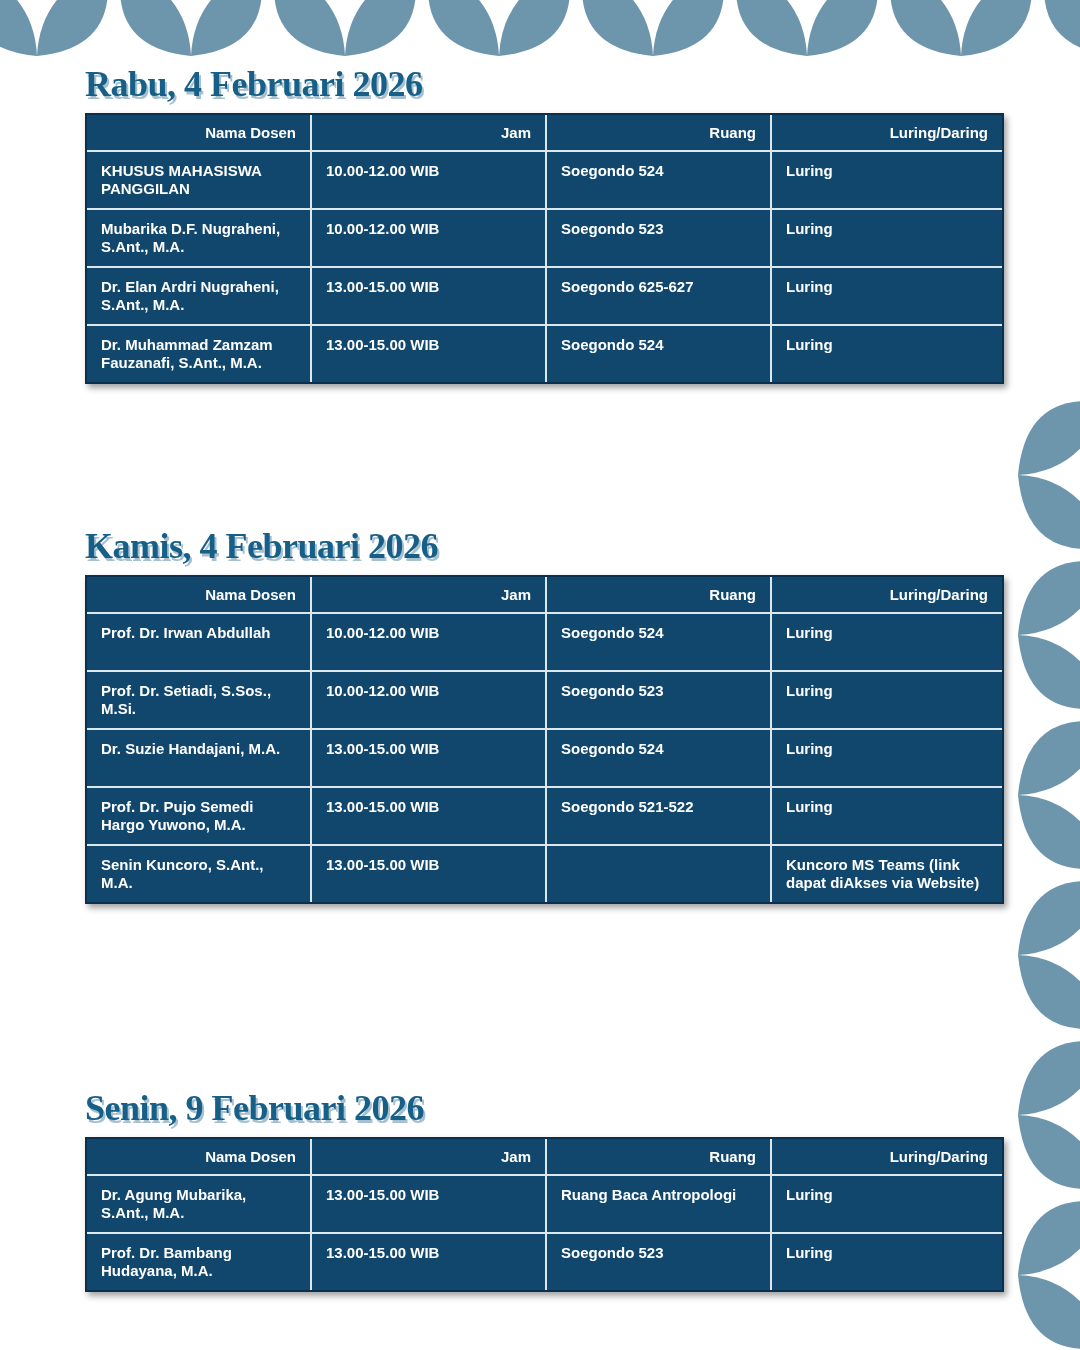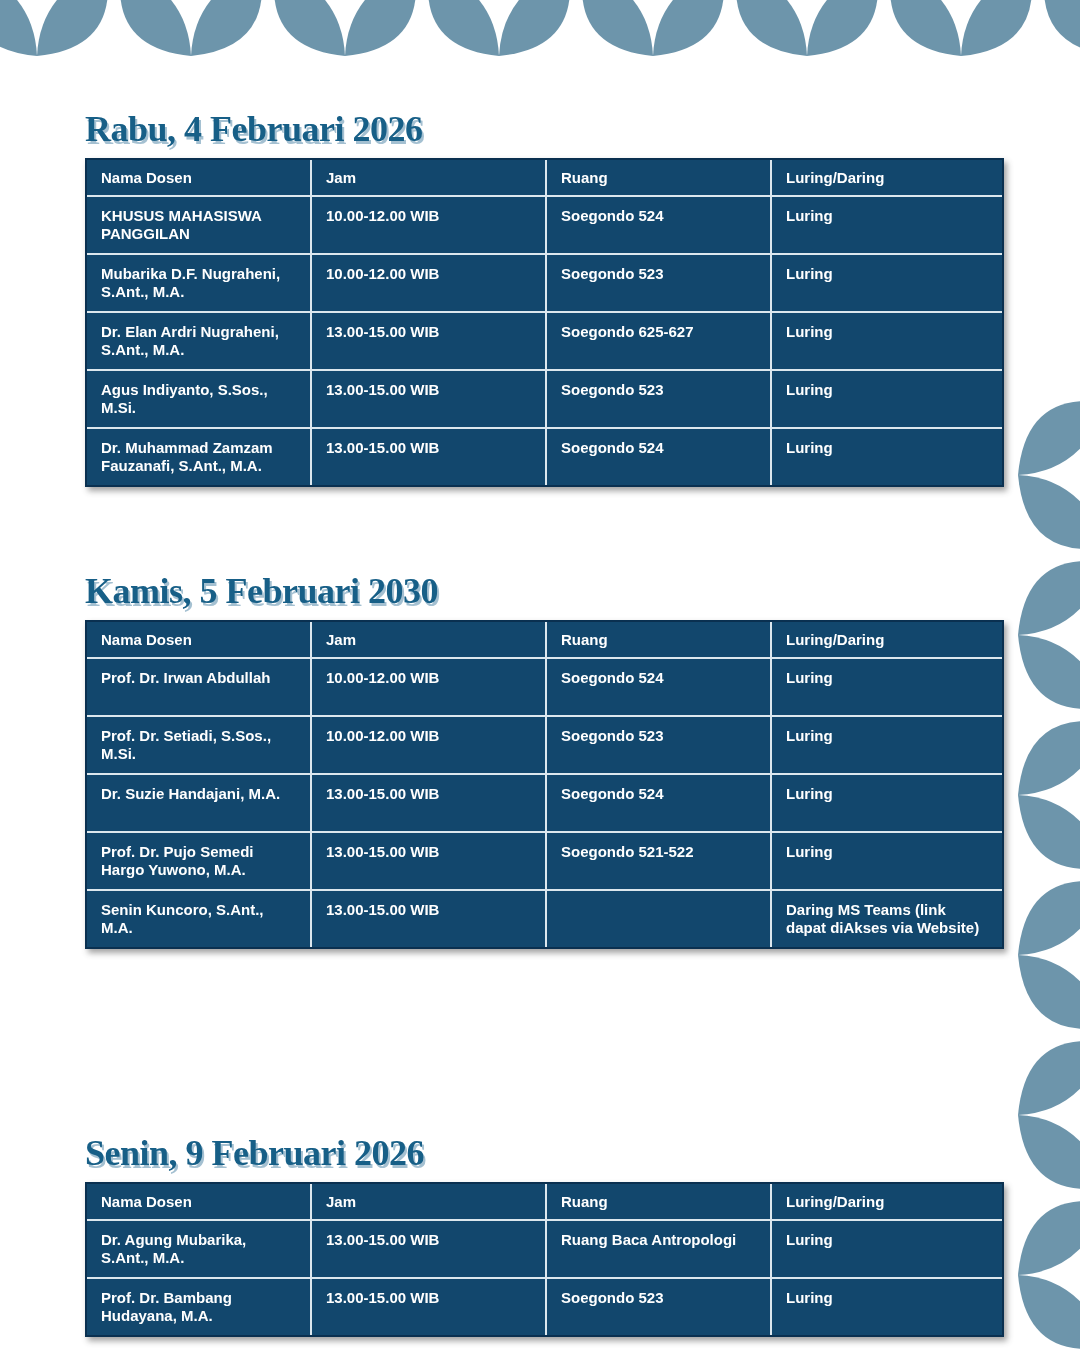--- a/index.html
+++ b/index.html
@@ -4,21 +4,21 @@
 <style>
   html,body{margin:0;padding:0;}
   body{background:#ffffff;font-family:"Liberation Sans",sans-serif;}
   .page{position:relative;width:1080px;height:1350px;background:#ffffff;overflow:hidden;}
 
   
   .decor-top{position:absolute;left:-40px;top:0;}
   .decor-right{position:absolute;right:0;top:395px;}
 
   
-  .sec{position:absolute;left:85px;width:915px;margin-top:45px;}
+  .sec{position:absolute;left:85px;width:915px;}
   .sec-1{top:62px;}
   .sec-2{top:524px;}
   .sec-3{top:1086px;}
 
   .sec h1{
     margin:0 0 7px 0;
     font-family:"Liberation Serif",serif;
     font-weight:700;
     font-size:36px;
     line-height:44px;
@@ -45,21 +45,21 @@
     color:#ffffff;
     text-align:left;
     vertical-align:top;
     padding:10px 14px;
     border-right:2px solid #dce7ee;
     border-bottom:2px solid #dce7ee;
     font-weight:700;
     font-size:15px;
     overflow:hidden;
   }
-  table.sched th{height:15px;line-height:15px;}
+  table.sched th{height:15px;line-height:15px;text-align:right;}
   table.sched td{height:36px;line-height:1.2;}
   table.sched th:last-child, table.sched td:last-child{border-right:none;}
   table.sched tbody tr:last-child td{border-bottom:none;}
 </style>
 </head>
 <body>
 
 <div class="page">
 
   <svg class="decor-top" width="1232" height="58" viewBox="0 0 1232 58" aria-hidden="true">
@@ -124,37 +124,31 @@
           <td>Soegondo 523</td>
           <td>Luring</td>
         </tr>
         <tr>
           <td>Dr. Elan Ardri Nugraheni, S.Ant., M.A.</td>
           <td>13.00-15.00 WIB</td>
           <td>Soegondo 625-627</td>
           <td>Luring</td>
         </tr>
         <tr>
-          <td>Agus Indiyanto, S.Sos., M.Si.</td>
-          <td>13.00-15.00 WIB</td>
-          <td>Soegondo 523</td>
-          <td>Luring</td>
-        </tr>
-        <tr>
           <td>Dr. Muhammad Zamzam Fauzanafi, S.Ant., M.A.</td>
           <td>13.00-15.00 WIB</td>
           <td>Soegondo 524</td>
           <td>Luring</td>
         </tr>
       </tbody>
     </table>
   </section>
 
   <section class="sec sec-2">
-    <h1>Kamis, 5 Februari 2030</h1>
+    <h1>Kamis, 4 Februari 2026</h1>
     <table class="sched">
       <colgroup>
           <col class="c1">
           <col class="c2">
           <col class="c3">
           <col class="c4">
         </colgroup>
       <thead>
         <tr>
           <th>Nama Dosen</th>
@@ -185,21 +179,21 @@
         <tr>
           <td>Prof. Dr. Pujo Semedi Hargo Yuwono, M.A.</td>
           <td>13.00-15.00 WIB</td>
           <td>Soegondo 521-522</td>
           <td>Luring</td>
         </tr>
         <tr>
           <td>Senin Kuncoro, S.Ant., M.A.</td>
           <td>13.00-15.00 WIB</td>
           <td></td>
-          <td>Daring MS Teams (link dapat diAkses via Website)</td>
+          <td>Kuncoro MS Teams (link dapat diAkses via Website)</td>
         </tr>
       </tbody>
     </table>
   </section>
 
   <section class="sec sec-3">
     <h1>Senin, 9 Februari 2026</h1>
     <table class="sched">
       <colgroup>
           <col class="c1">

